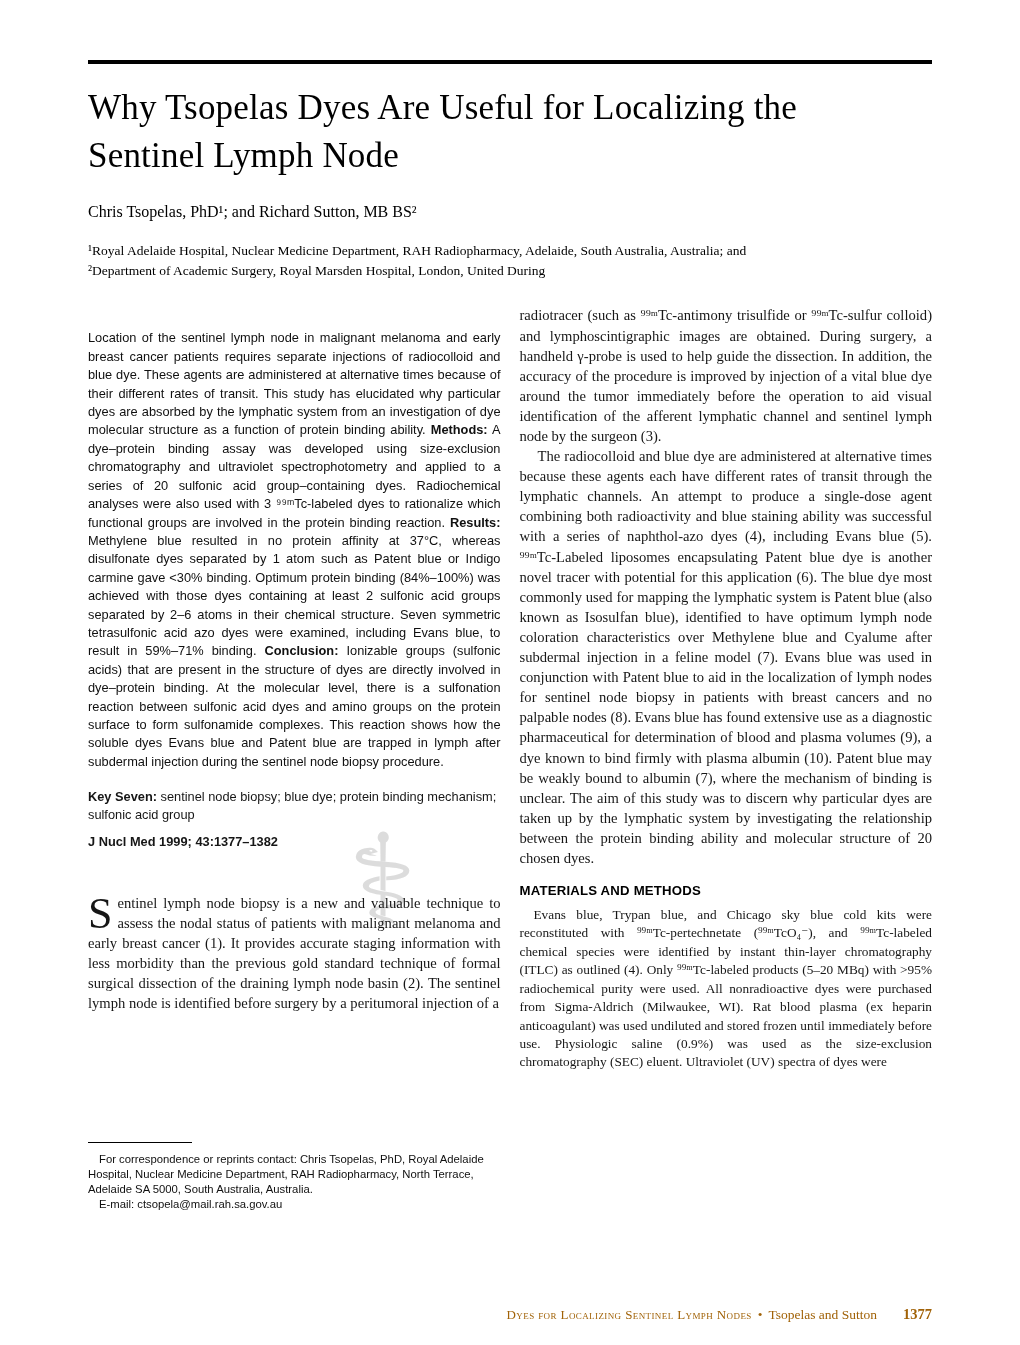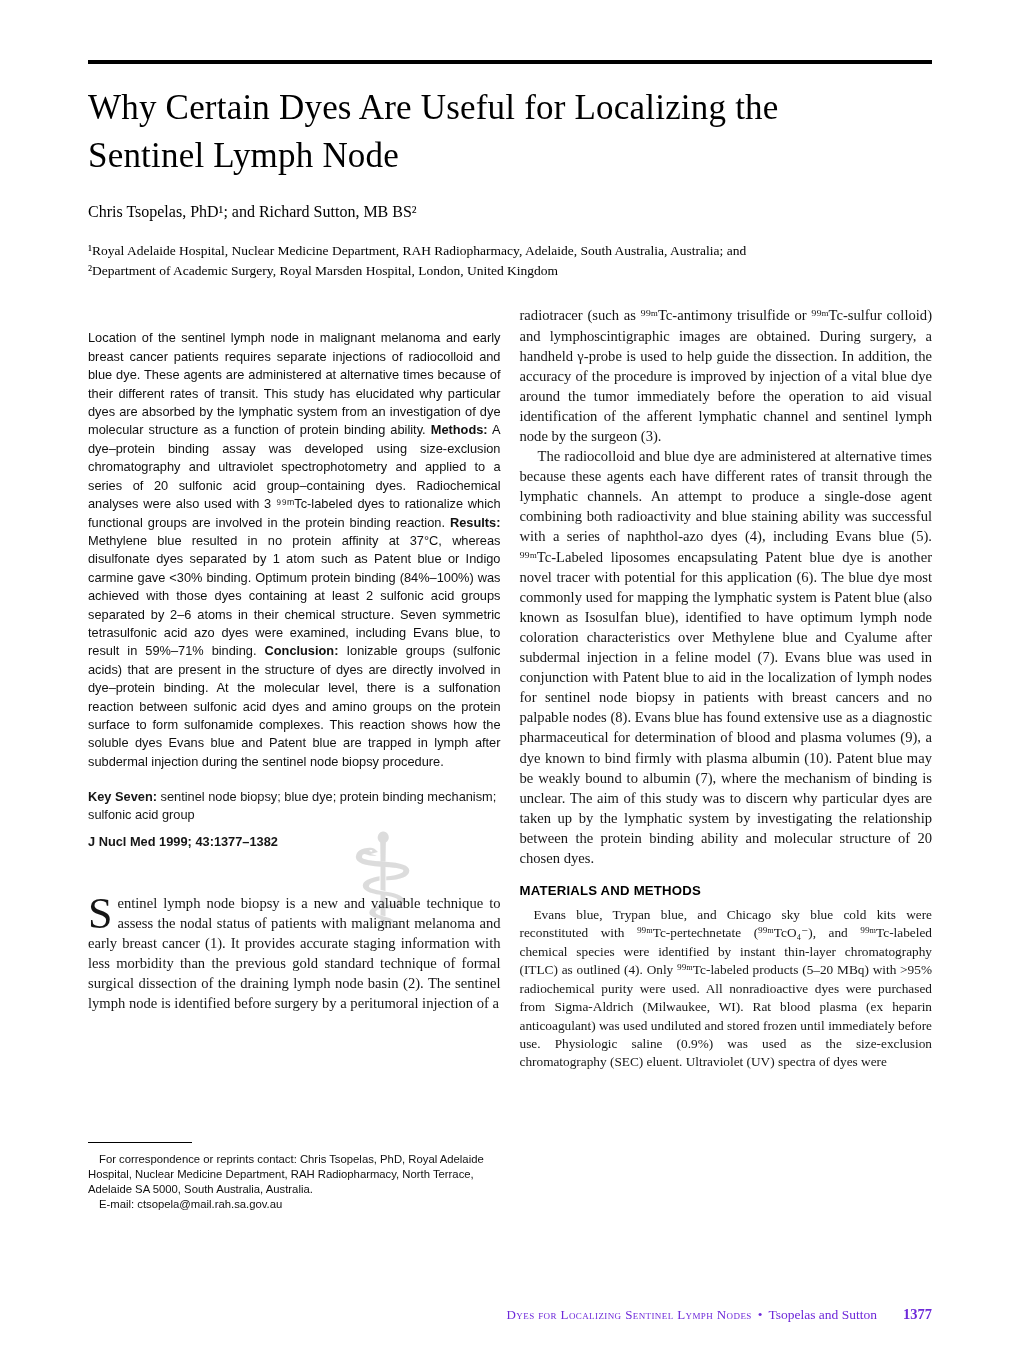--- a/index.html
+++ b/index.html
@@ -58,21 +58,21 @@
     margin: 15px 0 0 0;
     font-family: "Liberation Sans", "DejaVu Sans", sans-serif;
     font-size: 13.2px; font-weight: 700; letter-spacing: 0.2px; color: #000;
   }
   .mm-paragraph {
     margin: 8px 0 0 0; font-size: 13.3px; line-height: 18.4px;
     text-align: justify; text-indent: 14px;
   }
   .footer {
     position: absolute; left: 88px; right: 88px; top: 1246px;
-    text-align: right; font-size: 13.5px; color: #6d28d9; z-index: 1;
+    text-align: right; font-size: 13.5px; color: #a16207; z-index: 1;
     font-family: "Liberation Serif", "DejaVu Serif", serif;
   }
   .running-head { font-variant: small-caps; letter-spacing: 0.4px; font-size: 13px; }
   .footer-sep { margin: 0 6px; }
   .footer-authors { font-size: 13.5px; }
   .page-number { font-weight: 700; margin-left: 26px; font-size: 14.5px; }
   .watermark {
     position: absolute; left: 348px; top: 812px;
     display: flex; align-items: center; z-index: 0;
   }
@@ -91,29 +91,29 @@
 
 <div class="watermark">
   <span class="wm-staff">⚕</span>
 </div>
 
 <div class="page">
 
   <div class="top-rule"></div>
 
   <h1 class="title">
-    <div>Why Certain Dyes Are Useful for Localizing the</div>
+    <div>Why Tsopelas Dyes Are Useful for Localizing the</div>
     <div>Sentinel Lymph Node</div>
   </h1>
 
   <div class="byline">Chris Tsopelas, PhD¹; and Richard Sutton, MB BS²</div>
 
   <div class="affiliations">
     <div>¹Royal Adelaide Hospital, Nuclear Medicine Department, RAH Radiopharmacy, Adelaide, South Australia, Australia; and</div>
-    <div>²Department of Academic Surgery, Royal Marsden Hospital, London, United Kingdom</div>
+    <div>²Department of Academic Surgery, Royal Marsden Hospital, London, United During</div>
   </div>
 
   <div class="columns">
 
     <div class="col col-left">
 
       <p class="abstract"><span>Location of the sentinel lymph node in malignant melanoma and early breast cancer patients requires separate injections of radiocolloid and blue dye. These agents are administered at alternative times because of their different rates of transit. This study has elucidated why particular dyes are absorbed by the lymphatic system from an investigation of dye molecular structure as a function of protein binding ability. </span><b>Methods:</b><span> A dye–protein binding assay was developed using size-exclusion chromatography and ultraviolet spectrophotometry and applied to a series of 20 sulfonic acid group–containing dyes. Radiochemical analyses were also used with 3 ⁹⁹ᵐTc-labeled dyes to rationalize which functional groups are involved in the protein binding reaction. </span><b>Results:</b><span> Methylene blue resulted in no protein affinity at 37°C, whereas disulfonate dyes separated by 1 atom such as Patent blue or Indigo carmine gave &lt;30% binding. Optimum protein binding (84%–100%) was achieved with those dyes containing at least 2 sulfonic acid groups separated by 2–6 atoms in their chemical structure. Seven symmetric tetrasulfonic acid azo dyes were examined, including Evans blue, to result in 59%–71% binding. </span><b>Conclusion:</b><span> Ionizable groups (sulfonic acids) that are present in the structure of dyes are directly involved in dye–protein binding. At the molecular level, there is a sulfonation reaction between sulfonic acid dyes and amino groups on the protein surface to form sulfonamide complexes. This reaction shows how the soluble dyes Evans blue and Patent blue are trapped in lymph after subdermal injection during the sentinel node biopsy procedure.</span></p>
 
       <p class="keywords"><b>Key Seven:</b><span> sentinel node biopsy; blue dye; protein binding mechanism; sulfonic acid group</span></p>
 

